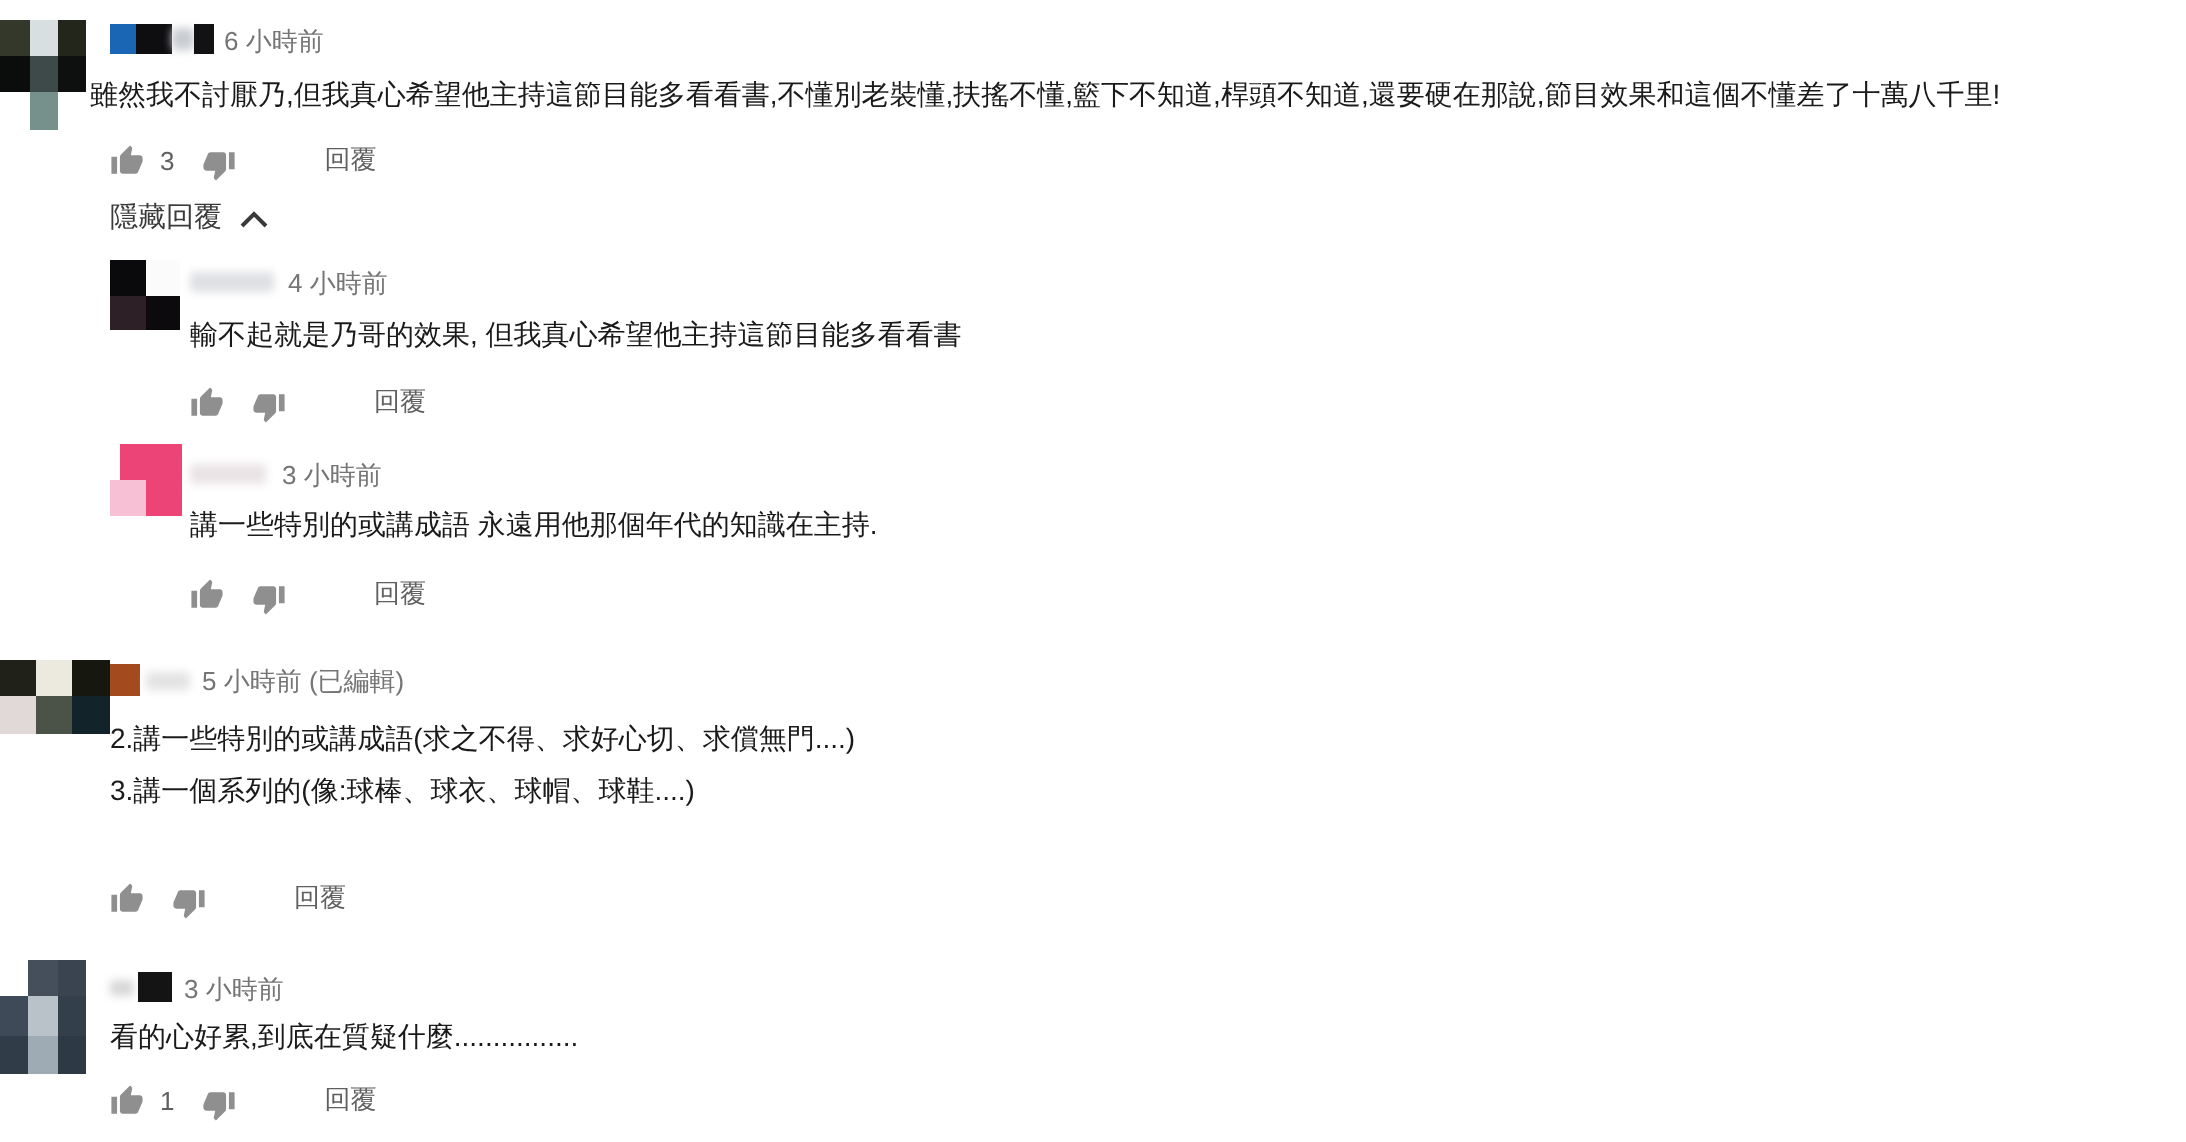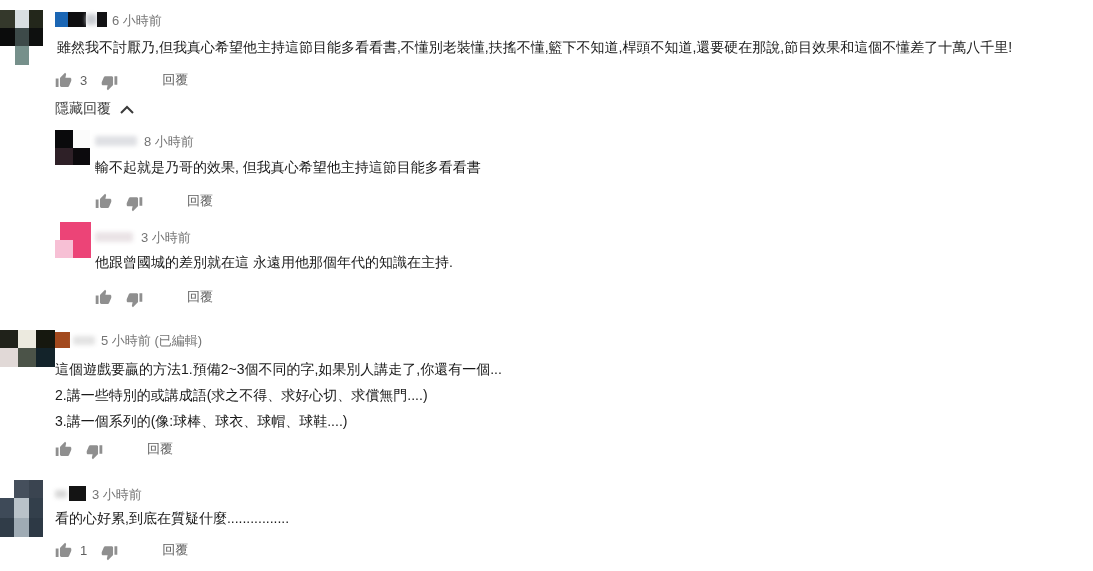--- a/index.html
+++ b/index.html
@@ -30,21 +30,21 @@
   #c4 .header{left:55px;top:6px}
 
   .redact{position:relative;height:16px;margin-right:4px;flex:none}
   .rd-c1{width:53px}.rd-r1{width:45px}.rd-r2{width:42px}.rd-c3{width:42px}.rd-c4{width:33px}
   .blk{position:absolute}
   .smudge{filter:blur(2px);border-radius:2px}
 
   .time{font-size:13px;color:var(--timestamp,#757575);white-space:nowrap;text-decoration:none}
 
   .text{position:absolute;font-size:14px;color:var(--comment-text,#1a1a1a);white-space:nowrap;line-height:20px}
-  #c1 .text{left:57px;top:27px}
+  #c1 .text{left:45px;top:27px}
   #r1 .text{left:40px;top:27px}
   #r2 .text{left:40px;top:30px}
   #c3 .text{left:55px;top:26px;line-height:26px}
   #c4 .text{left:55px;top:28px}
 
   .actions{position:absolute;display:flex;align-items:center;height:20px}
   #c1 .actions{left:55px;top:60px}
   #r1 .actions{left:40px;top:61px}
   #r2 .actions{left:40px;top:65px}
   #c3 .actions{left:55px;top:109px}
@@ -116,21 +116,21 @@
         <div class="blk" style="left: 0px; top: 0px; width: 18px; height: 18px; background: rgb(10, 10, 12);"></div>
         <div class="blk" style="left: 18px; top: 0px; width: 17px; height: 18px; background: rgb(251, 251, 251);"></div>
         <div class="blk" style="left: 0px; top: 18px; width: 18px; height: 17px; background: rgb(46, 32, 39);"></div>
         <div class="blk" style="left: 18px; top: 18px; width: 17px; height: 17px; background: rgb(12, 10, 13);"></div>
       </div>
   </div>
   <div class="header">
     <span class="redact rd-r1">
         <div class="blk smudge" style="left: 0px; top: 3px; width: 42px; height: 10px; background: rgb(223, 224, 228);"></div>
       </span>
-    <span class="time">8 小時前</span>
+    <span class="time">4 小時前</span>
   </div>
   <div class="text">輸不起就是乃哥的效果, 但我真心希望他主持這節目能多看看書</div>
   <div class="actions">
     <span class="icon-btn">
       <svg width="17" height="17" viewBox="0 0 24 24" fill="currentColor">
           <path d="M1 21h4V9H1v12zm22-11c0-1.1-.9-2-2-2h-6.31l.95-4.57.03-.32c0-.41-.17-.79-.44-1.06L14.17 1 7.59 7.59C7.22 7.95 7 8.45 7 9v10c0 1.1.9 2 2 2h9c.83 0 1.54-.5 1.84-1.22l3.02-7.05c.09-.23.14-.47.14-.73v-2z"></path>
         </svg>
     </span>
 
     <span class="icon-btn down">
@@ -149,21 +149,21 @@
         <div class="blk" style="left: 0px; top: 18px; width: 18px; height: 18px; background: rgb(247, 192, 213);"></div>
         <div class="blk" style="left: 18px; top: 18px; width: 18px; height: 18px; background: rgb(236, 68, 119);"></div>
       </div>
   </div>
   <div class="header">
     <span class="redact rd-r2">
         <div class="blk smudge" style="left: 0px; top: 3px; width: 38px; height: 10px; background: rgb(234, 227, 230);"></div>
       </span>
     <span class="time">3 小時前</span>
   </div>
-  <div class="text">他跟曾國城的差別就在這 永遠用他那個年代的知識在主持.</div>
+  <div class="text">講一些特別的或講成語 永遠用他那個年代的知識在主持.</div>
   <div class="actions">
     <span class="icon-btn">
       <svg width="17" height="17" viewBox="0 0 24 24" fill="currentColor">
           <path d="M1 21h4V9H1v12zm22-11c0-1.1-.9-2-2-2h-6.31l.95-4.57.03-.32c0-.41-.17-.79-.44-1.06L14.17 1 7.59 7.59C7.22 7.95 7 8.45 7 9v10c0 1.1.9 2 2 2h9c.83 0 1.54-.5 1.84-1.22l3.02-7.05c.09-.23.14-.47.14-.73v-2z"></path>
         </svg>
     </span>
 
     <span class="icon-btn down">
       <svg width="17" height="17" viewBox="0 0 24 24" fill="currentColor">
           <path d="M15 3H6c-.83 0-1.54.5-1.84 1.22l-3.02 7.05c-.09.23-.14.47-.14.73v2c0 1.1.9 2 2 2h6.31l-.95 4.57-.03.32c0 .41.17.79.44 1.06L9.83 23l6.59-6.59c.36-.36.58-.86.58-1.41V5c0-1.1-.9-2-2-2zm4 0v12h4V3h-4z"></path>
@@ -185,21 +185,20 @@
       </div>
   </div>
   <div class="header">
     <span class="redact rd-c3">
         <div class="blk" style="left: 0px; top: 0px; width: 15px; height: 16px; background: rgb(163, 74, 30);"></div>
         <div class="blk smudge" style="left: 18px; top: 4px; width: 22px; height: 9px; background: rgb(227, 227, 227);"></div>
       </span>
     <span class="time">5 小時前 (已編輯)</span>
   </div>
   <div class="text">
-    <div>這個遊戲要贏的方法1.預備2~3個不同的字,如果別人講走了,你還有一個...</div>
     <div>2.講一些特別的或講成語(求之不得、求好心切、求償無門....)</div>
     <div>3.講一個系列的(像:球棒、球衣、球帽、球鞋....)</div>
   </div>
   <div class="actions">
     <span class="icon-btn">
       <svg width="17" height="17" viewBox="0 0 24 24" fill="currentColor">
           <path d="M1 21h4V9H1v12zm22-11c0-1.1-.9-2-2-2h-6.31l.95-4.57.03-.32c0-.41-.17-.79-.44-1.06L14.17 1 7.59 7.59C7.22 7.95 7 8.45 7 9v10c0 1.1.9 2 2 2h9c.83 0 1.54-.5 1.84-1.22l3.02-7.05c.09-.23.14-.47.14-.73v-2z"></path>
         </svg>
     </span>
 

